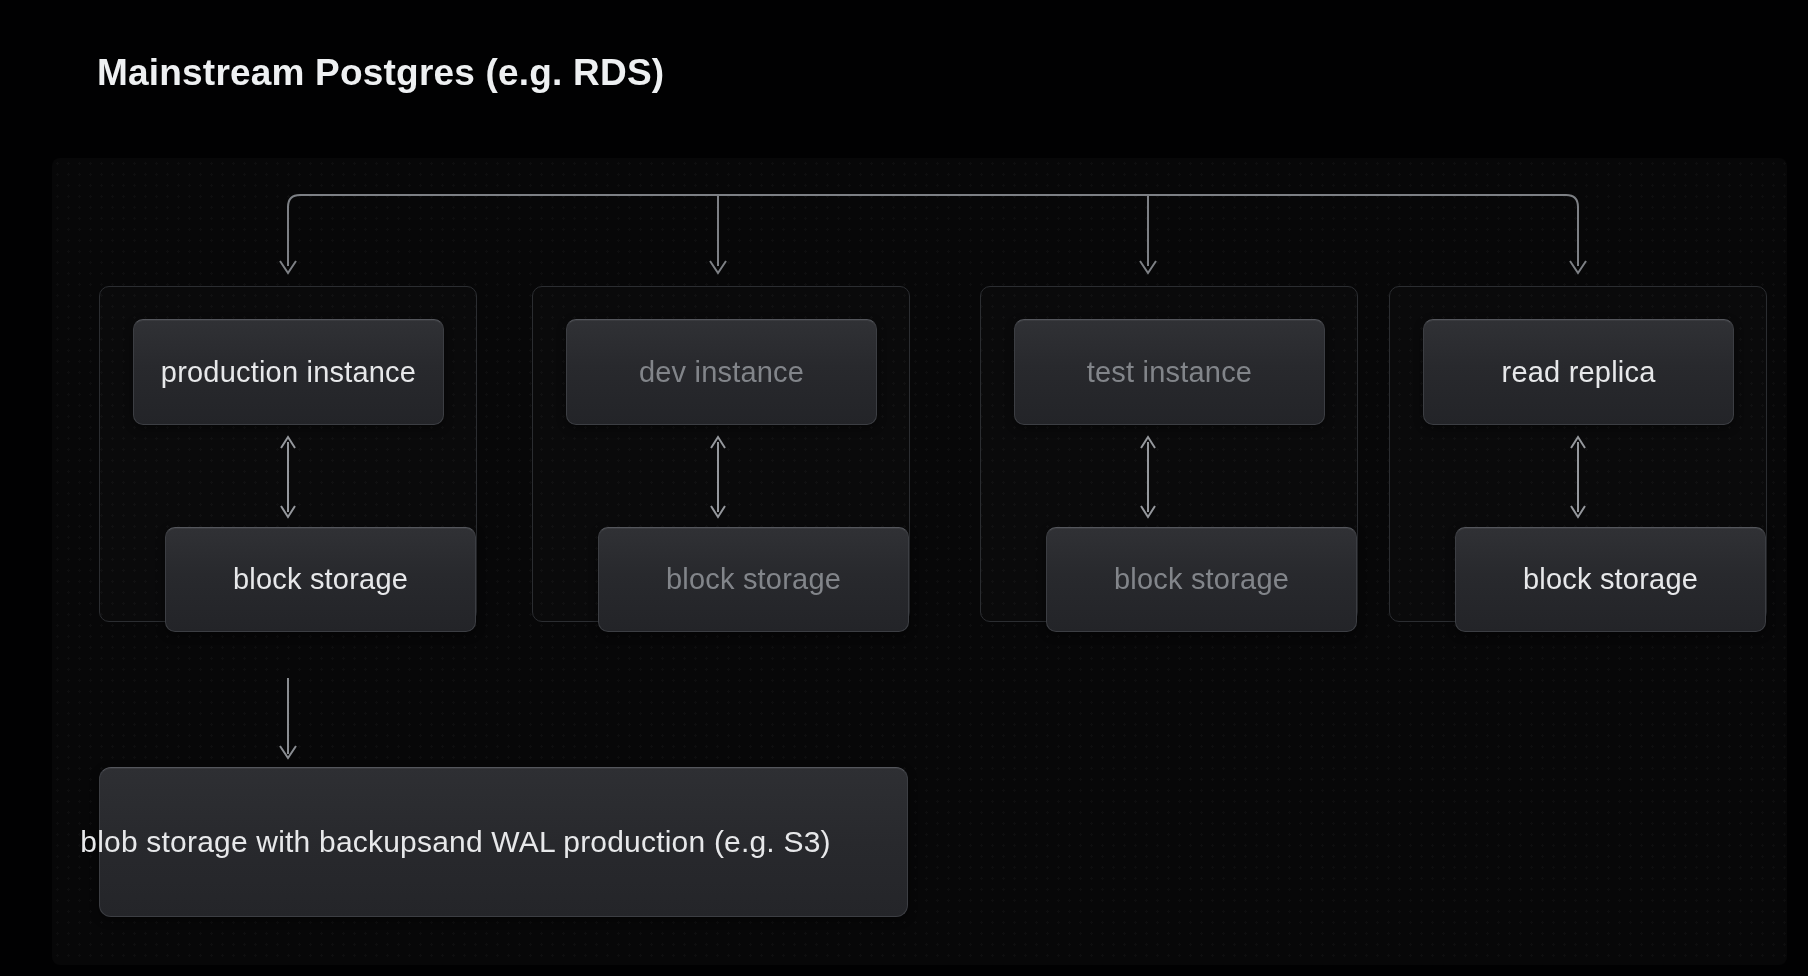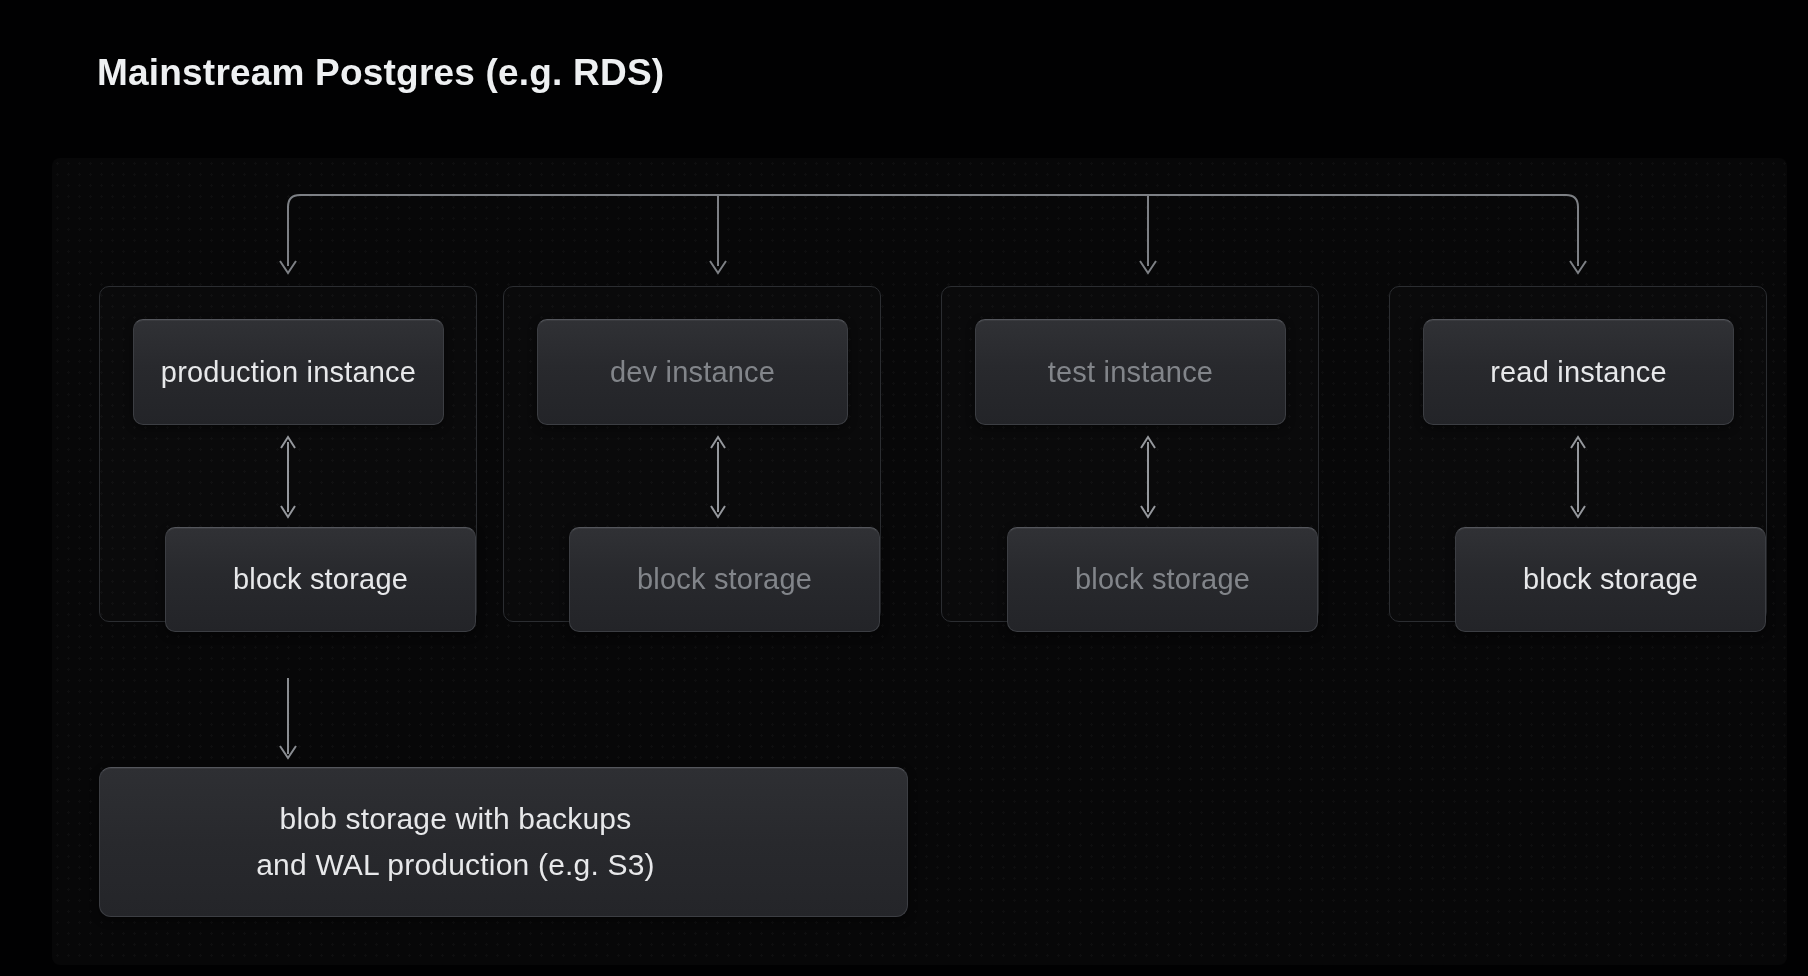--- a/index.html
+++ b/index.html
@@ -37,22 +37,22 @@
   .group {
     position: absolute;
     top: 128px;
     width: 378px;
     height: 336px;
     border: 1px solid #2b2d31;
     border-radius: 10px;
     background: rgba(255,255,255,0.014);
   }
   .group.g1 { left: 47px; }
-  .group.g2 { left: 451px; text-decoration: underline; }
-  .group.g3 { left: 889px; }
+  .group.g2 { left: 480px; text-decoration: underline; }
+  .group.g3 { left: 928px; }
   .group.g4 { left: 1337px; }
 
   .node {
     position: absolute;
     left: 33px;
     width: 311px;
     height: 106px;
     border-radius: 10px;
     background: linear-gradient(180deg, #303135 0%, #28292d 45%, #232428 100%);
     border: 1px solid #3c3e43;
@@ -79,21 +79,21 @@
     left: 47px;
     top: 609px;
     width: 809px;
     height: 150px;
     border-radius: 12px;
     background: linear-gradient(180deg, #2e2f33 0%, #28292d 50%, #242529 100%);
     border: 1px solid #3c3e43;
     border-top-color: #54565c;
     box-shadow: 0 3px 10px rgba(0,0,0,0.45), inset 0 1px 0 rgba(255,255,255,0.05);
     display: flex;
-    flex-direction: column;
+    flex-direction: row;
     align-items: center;
     justify-content: center;
     padding-right: 96px;
   }
   .blob-node .blob-line {
     font-size: 30px;
     line-height: 46px;
     color: #e7e8ea;
     letter-spacing: 0.2px;
     white-space: nowrap;
@@ -140,21 +140,21 @@
     <div class="node instance">
       <span class="box-label">test instance</span>
     </div>
     <div class="node storage">
       <span class="box-label">block storage</span>
     </div>
   </div>
 
   <div class="group g4">
     <div class="node instance">
-      <span class="box-label">read instance</span>
+      <span class="box-label">read replica</span>
     </div>
     <div class="node storage">
       <span class="box-label">block storage</span>
     </div>
   </div>
 
   <div class="blob-node">
     <span class="blob-line">blob storage with backups</span>
     <span class="blob-line">and WAL production (e.g. S3)</span>
   </div>

